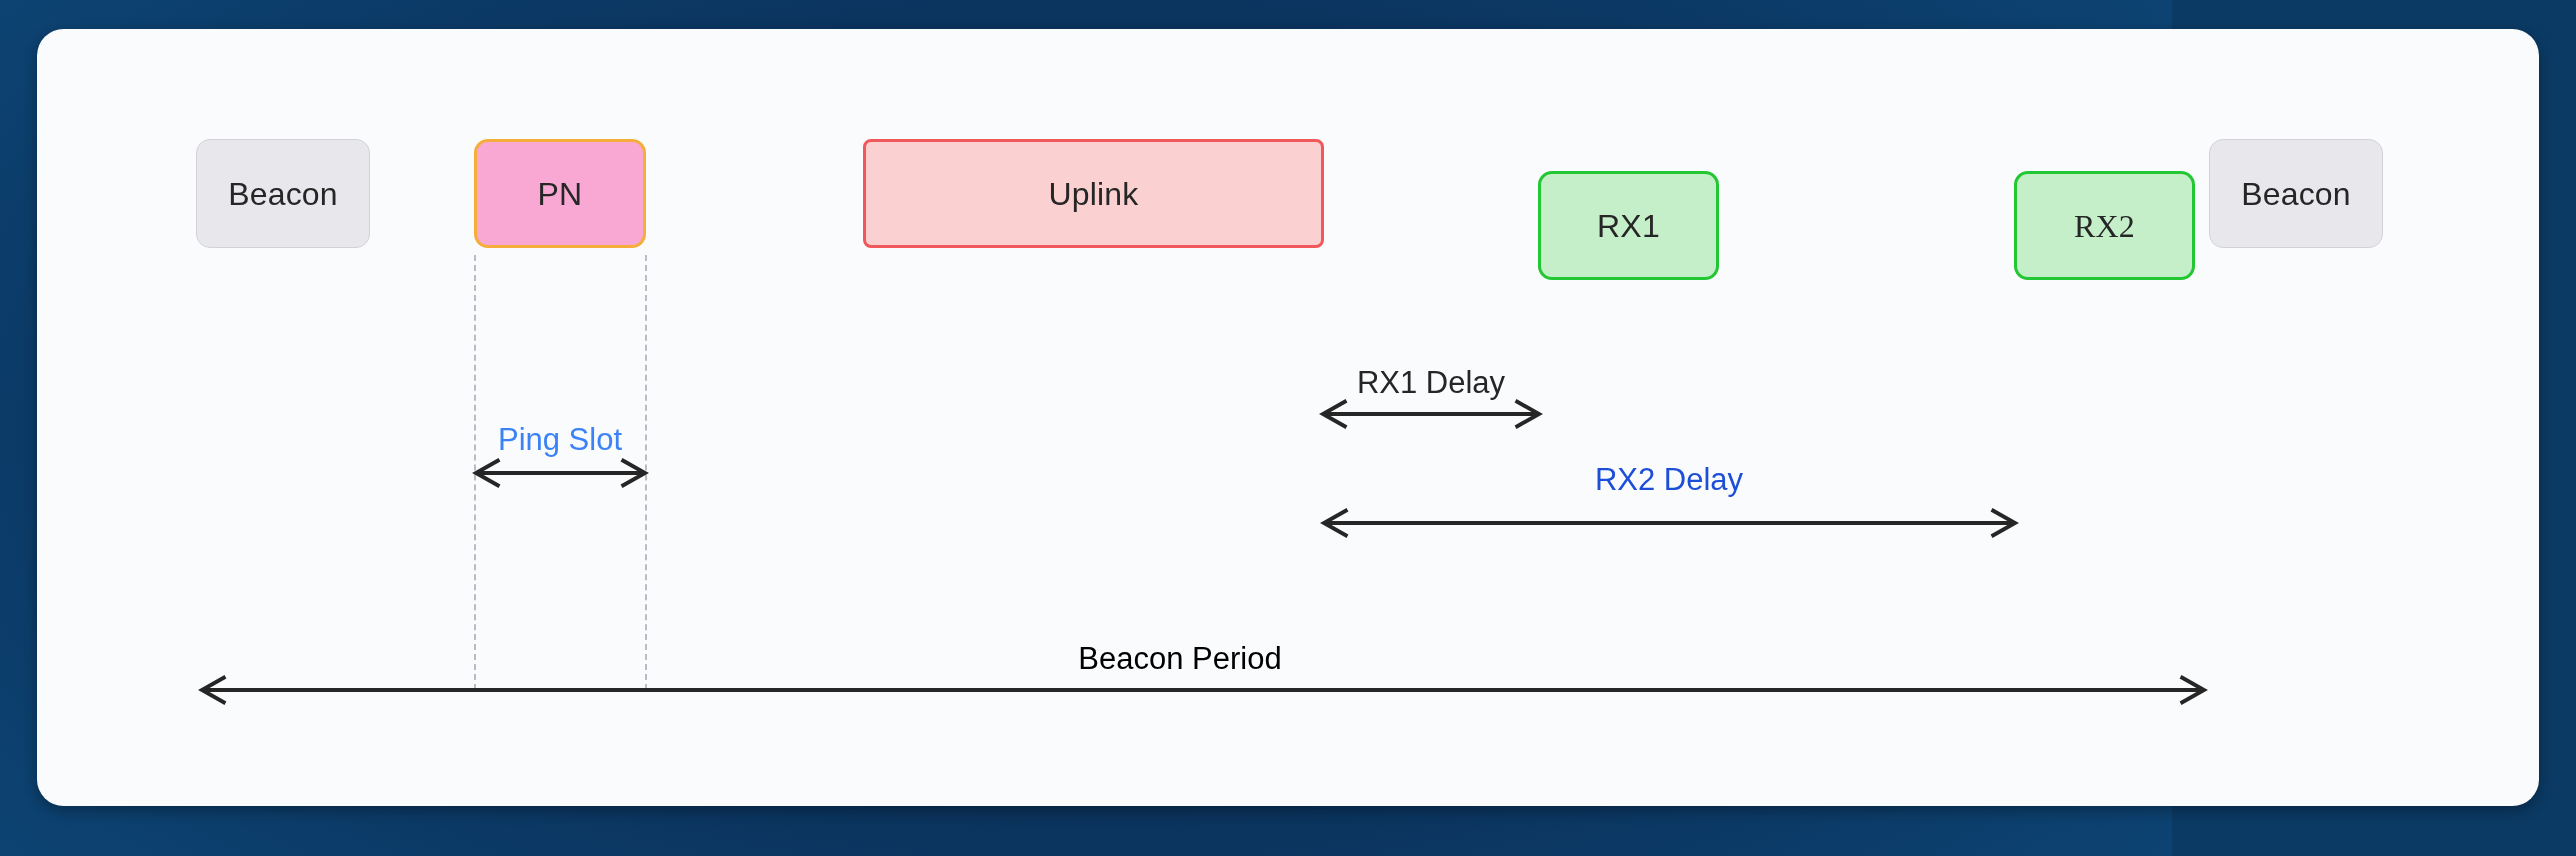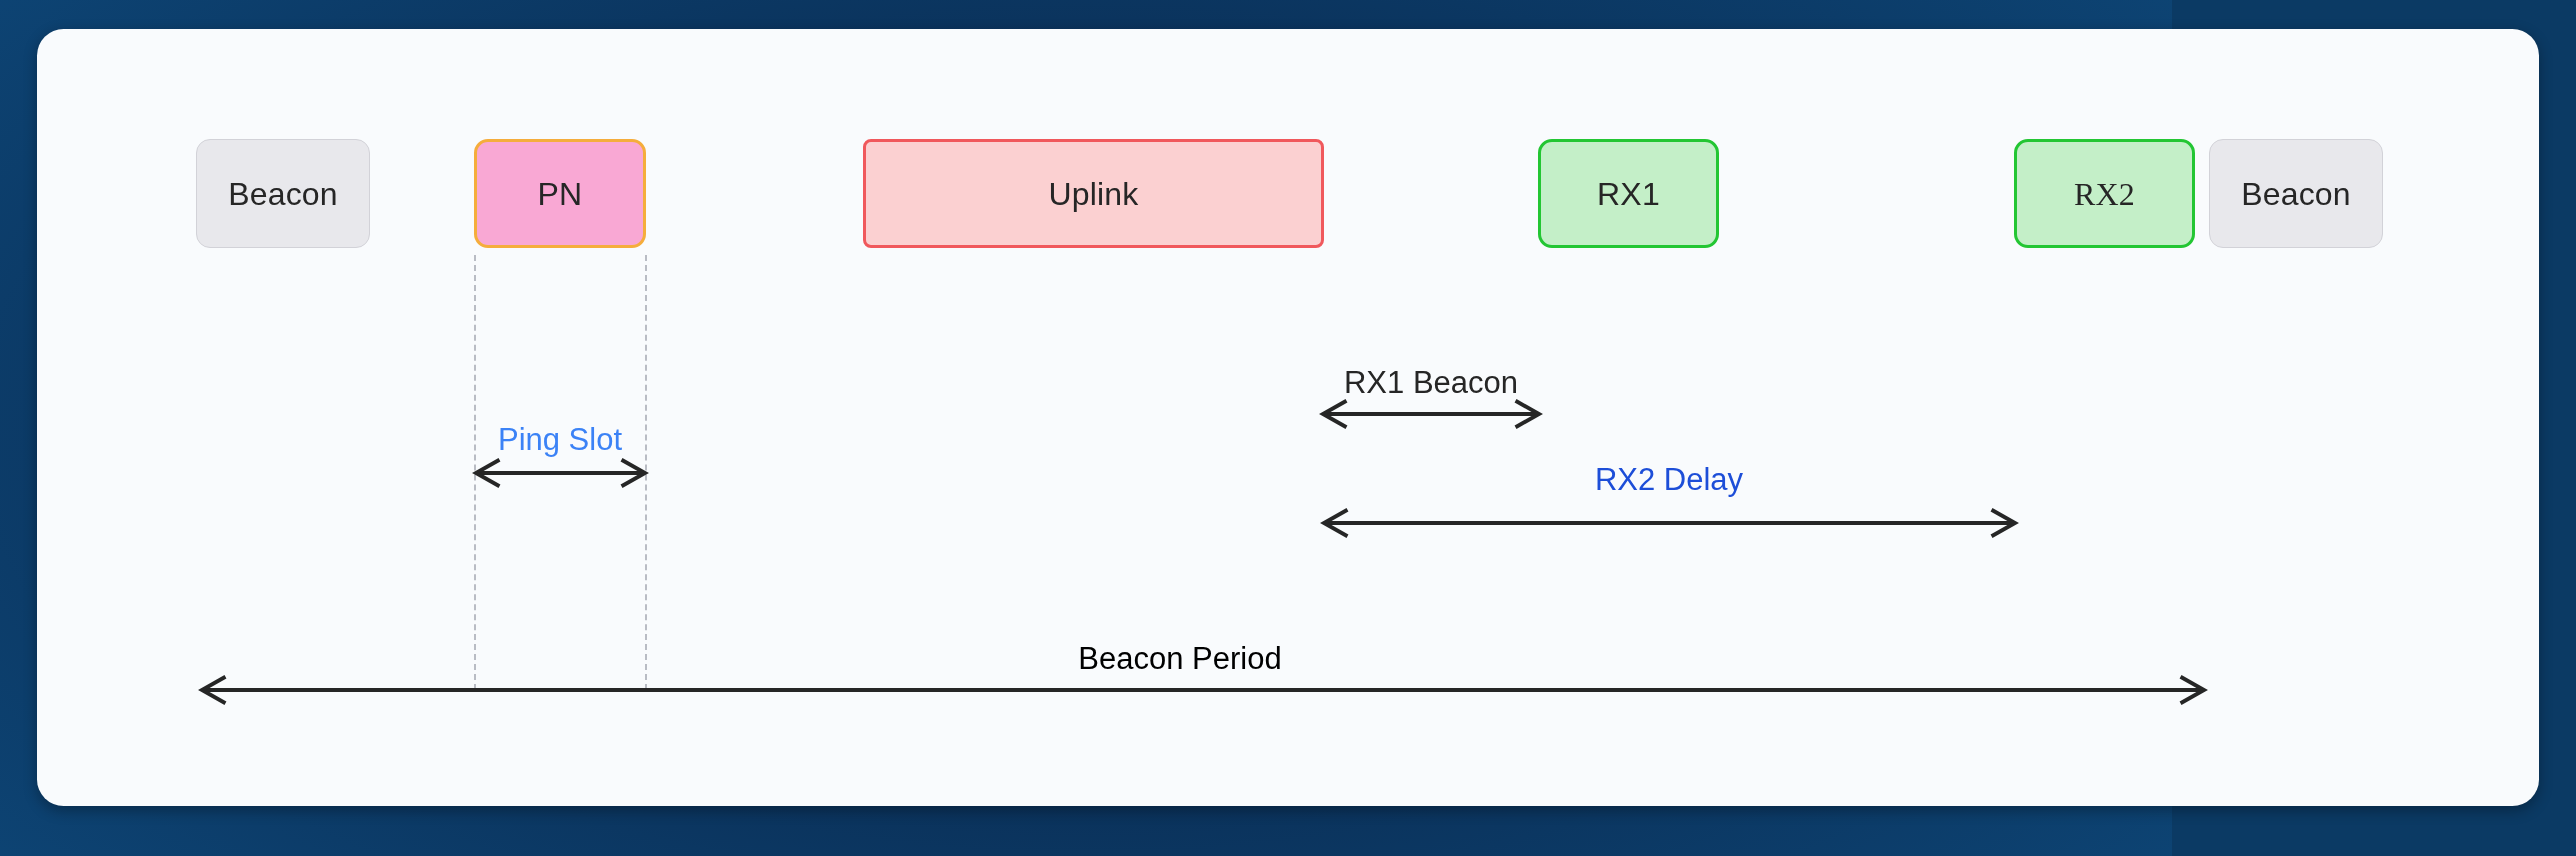--- a/index.html
+++ b/index.html
@@ -55,20 +55,21 @@
     background: #fdeac2;
     border: 3.1px solid #f5ad3c;
   }
   .block.uplink {
     background: #fbd0d1;
     border: 3.1px solid #f0585c;
   }
   .block.rx {
     background: #c4efc8;
     border: 3.1px solid #23c633;
+    margin-top: 32px;
   }
 
   
   .vguide {
     position: absolute;
     width: 0;
     border-left: 2.3px dashed #b9bcc4;
   }
 
   
@@ -113,21 +114,21 @@
           </svg>
         </div>
         <div class="mlabel" style="left: 523px; top: 395px; transform: translateX(-50%); color: #3b82f6;">Ping Slot</div>
         <div class="measure" style="left: 1286px; top: 366px;">
           <svg width="216" height="38" viewBox="0 0 276 48">
             <line x1="0" y1="24" x2="276" y2="24" stroke="#262626" stroke-width="5"></line>
             <polyline points="30,7 0,24 30,41" fill="none" stroke="#262626" stroke-width="5" stroke-linecap="butt" stroke-linejoin="miter"></polyline>
             <polyline points="246,7 276,24 246,41" fill="none" stroke="#262626" stroke-width="5" stroke-linecap="butt" stroke-linejoin="miter"></polyline>
           </svg>
         </div>
-        <div class="mlabel" style="left: 1394px; top: 338px; transform: translateX(-50%); color: rgb(38, 38, 38);">RX1 Beacon</div>
+        <div class="mlabel" style="left: 1394px; top: 338px; transform: translateX(-50%); color: rgb(38, 38, 38);">RX1 Delay</div>
         <div class="measure" style="left: 1287px; top: 475px;">
           <svg width="691" height="38" viewBox="0 0 883 48">
             <line x1="0" y1="24" x2="883" y2="24" stroke="#262626" stroke-width="5"></line>
             <polyline points="30,7 0,24 30,41" fill="none" stroke="#262626" stroke-width="5" stroke-linecap="butt" stroke-linejoin="miter"></polyline>
             <polyline points="853,7 883,24 853,41" fill="none" stroke="#262626" stroke-width="5" stroke-linecap="butt" stroke-linejoin="miter"></polyline>
           </svg>
         </div>
         <div class="mlabel" style="left: 1632px; top: 435px; transform: translateX(-50%); color: #1d4ed8;">RX2 Delay</div>
         <div class="measure" style="left: 165px; top: 642px;">
           <svg width="2002" height="38" viewBox="0 0 2560 48">

